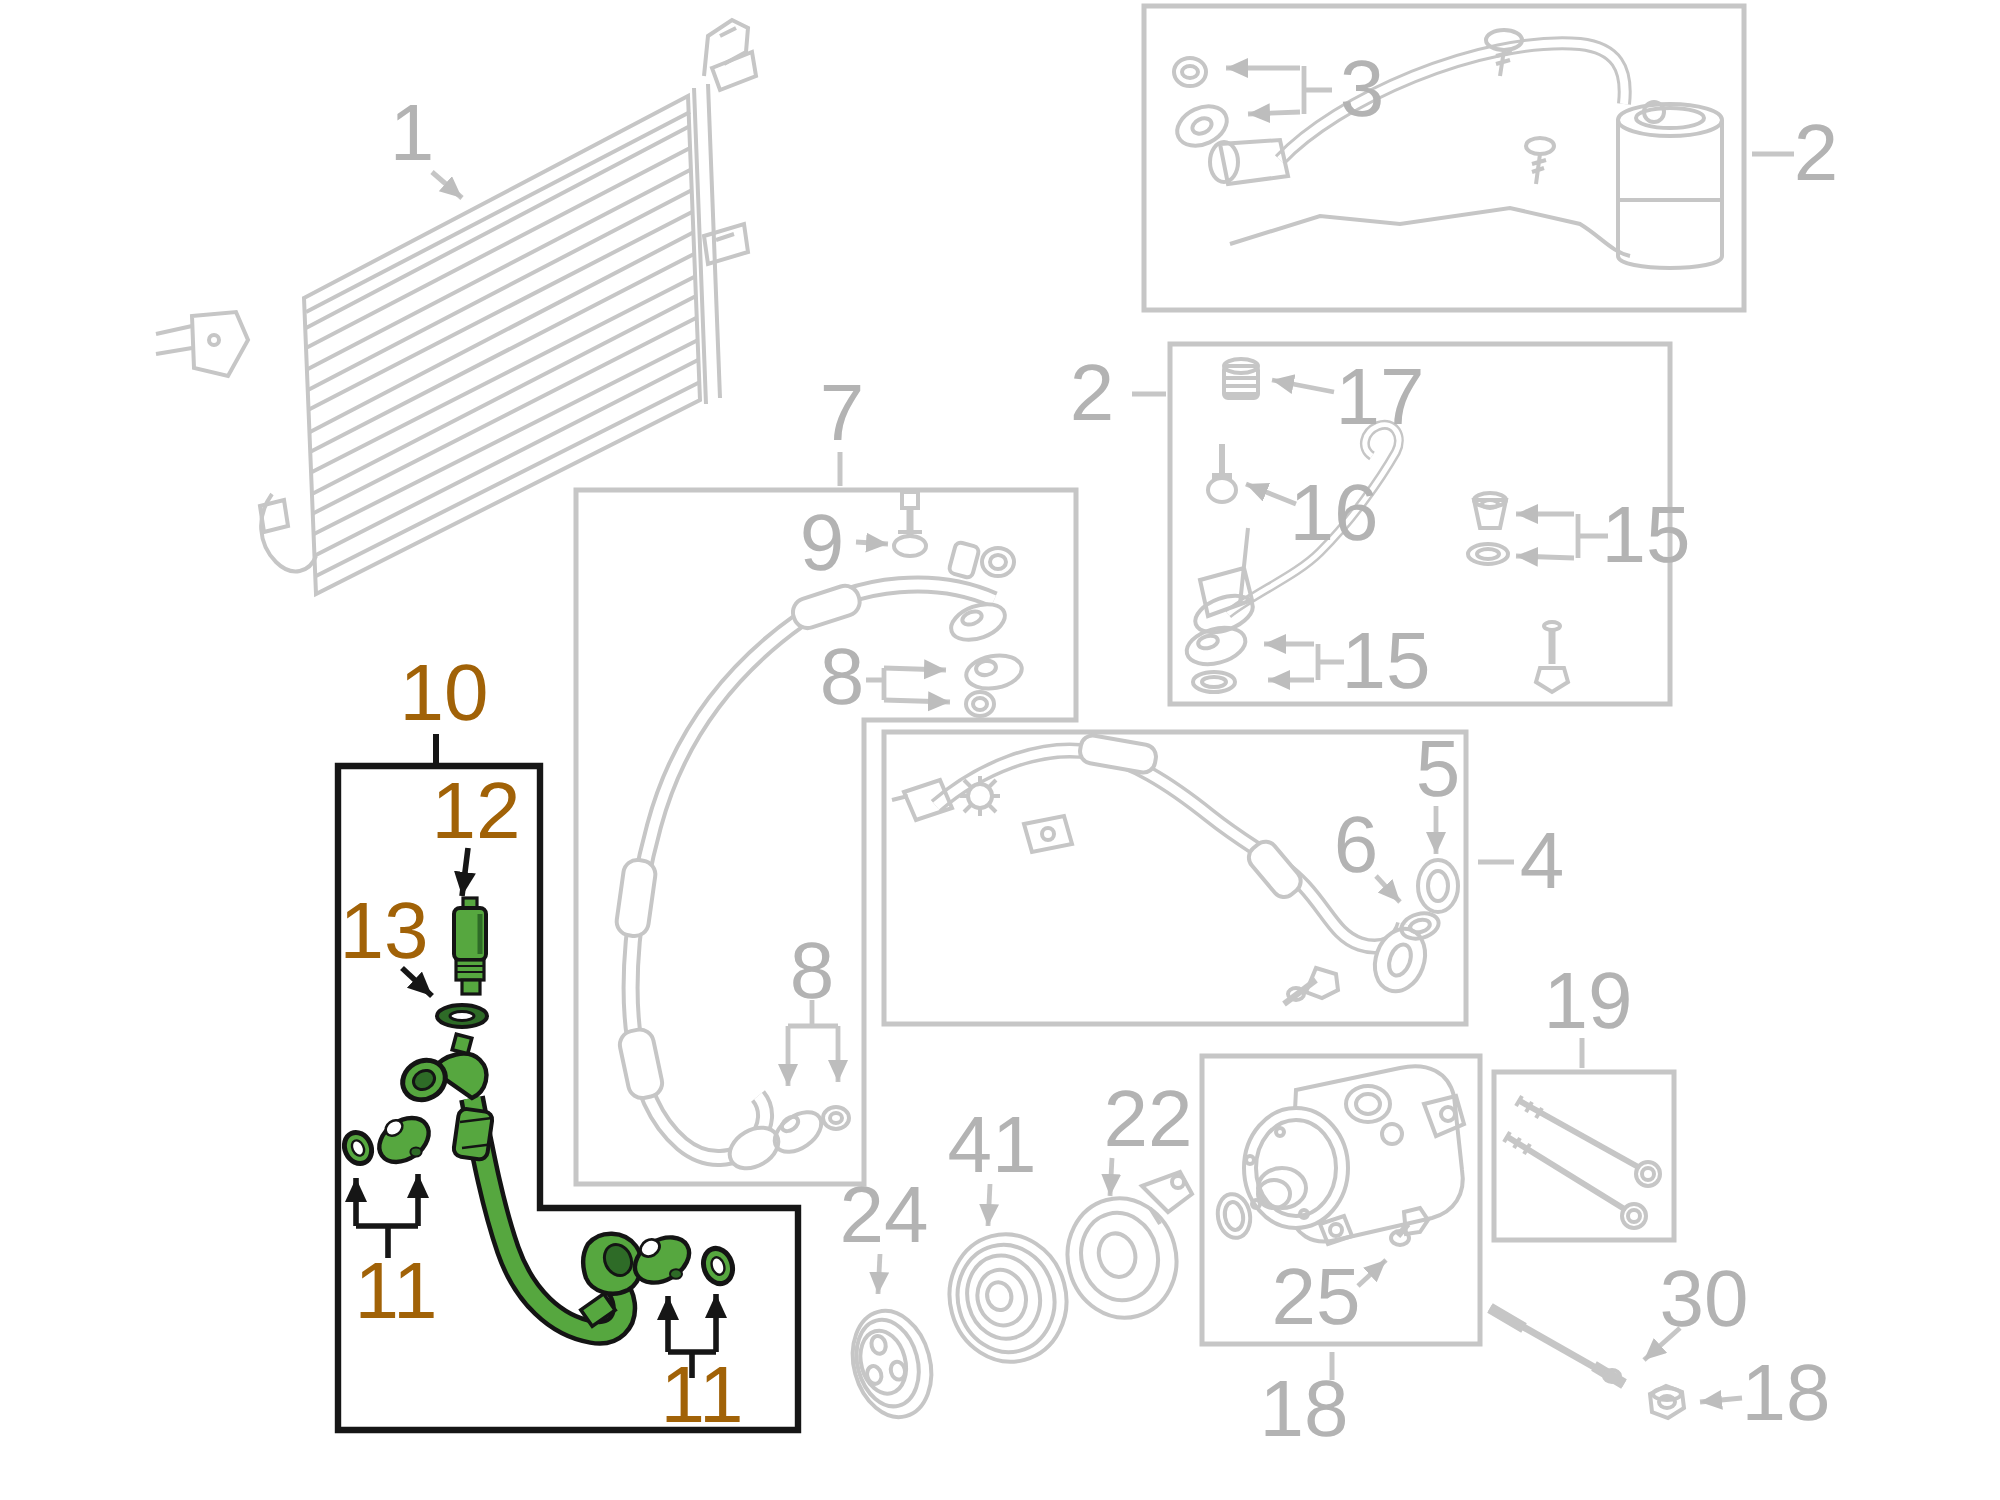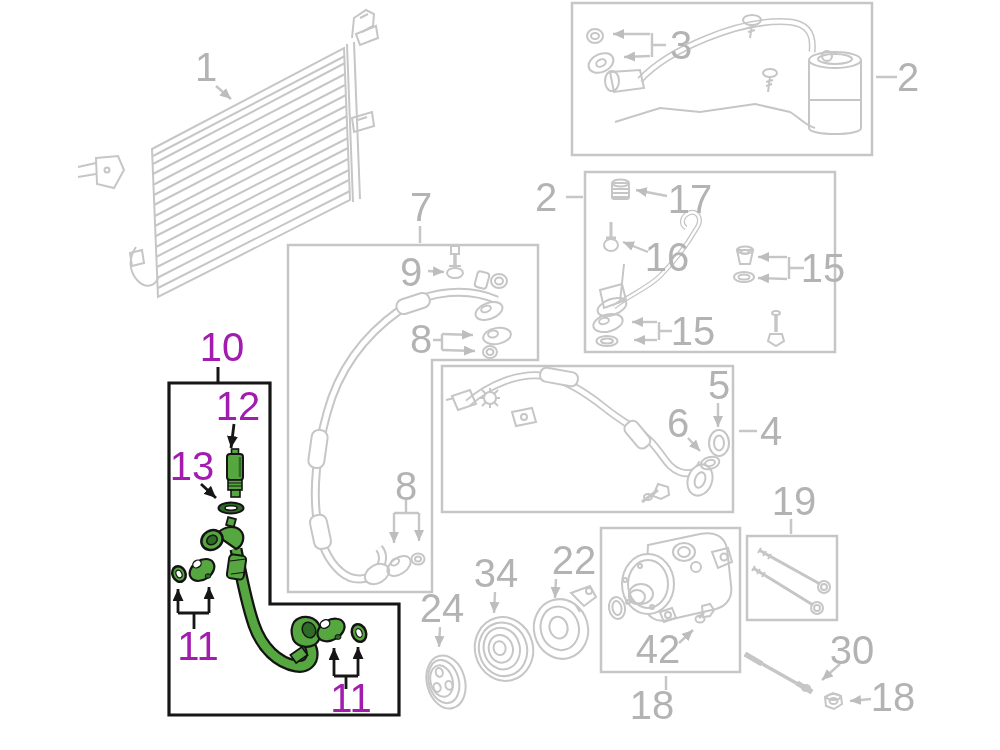--- a/index.html
+++ b/index.html
@@ -2,21 +2,21 @@
 <html><head>
 <meta charset="utf-8">
 <style>
   html,body{margin:0;padding:0;background:#ffffff;}
   .stage{position:relative;width:1000px;height:750px;background:#ffffff;overflow:hidden;
          font-family:"Liberation Sans", sans-serif;}
   .art{position:absolute;left:0;top:0;}
   .lbl{position:absolute;transform:translate(-50%,-50%);font-size:40px;line-height:1;
        font-family:"Liberation Sans", sans-serif;white-space:nowrap;user-select:none;}
   .lbl.gray{color:#b3b3b3;}
-  .lbl.dark{color:#a21caf;}
+  .lbl.dark{color:#a16207;}
 </style>
 </head>
 <body>
 
 <div class="stage">
 
 <svg class="art" width="1000" height="750" viewBox="0 0 1000 750">
   <defs>
     <marker id="ag" markerUnits="userSpaceOnUse" markerWidth="14" markerHeight="12" refX="11" refY="5" orient="auto">
       <path d="M0,0 L11,5 L0,10 Z" fill="#bdbdbd"></path>
@@ -361,17 +361,17 @@
 <div class="lbl gray" style="left:546px;top:197px">2</div>
 <div class="lbl gray" style="left:823px;top:268px">15</div>
 <div class="lbl gray" style="left:693px;top:331px">15</div>
 <div class="lbl gray" style="left:667px;top:257px">16</div>
 <div class="lbl gray" style="left:690px;top:199px">17</div>
 <div class="lbl gray" style="left:652px;top:705px">18</div>
 <div class="lbl gray" style="left:794px;top:501px">19</div>
 <div class="lbl gray" style="left:852px;top:650px">30</div>
 <div class="lbl gray" style="left:893px;top:697px">18</div>
 <div class="lbl gray" style="left:574px;top:560px">22</div>
-<div class="lbl gray" style="left:496px;top:573px">34</div>
+<div class="lbl gray" style="left:496px;top:573px">41</div>
 <div class="lbl gray" style="left:442px;top:608px">24</div>
-<div class="lbl gray" style="left:658px;top:649px">42</div>
+<div class="lbl gray" style="left:658px;top:649px">25</div>
 
 </div>
 
 </body></html>

